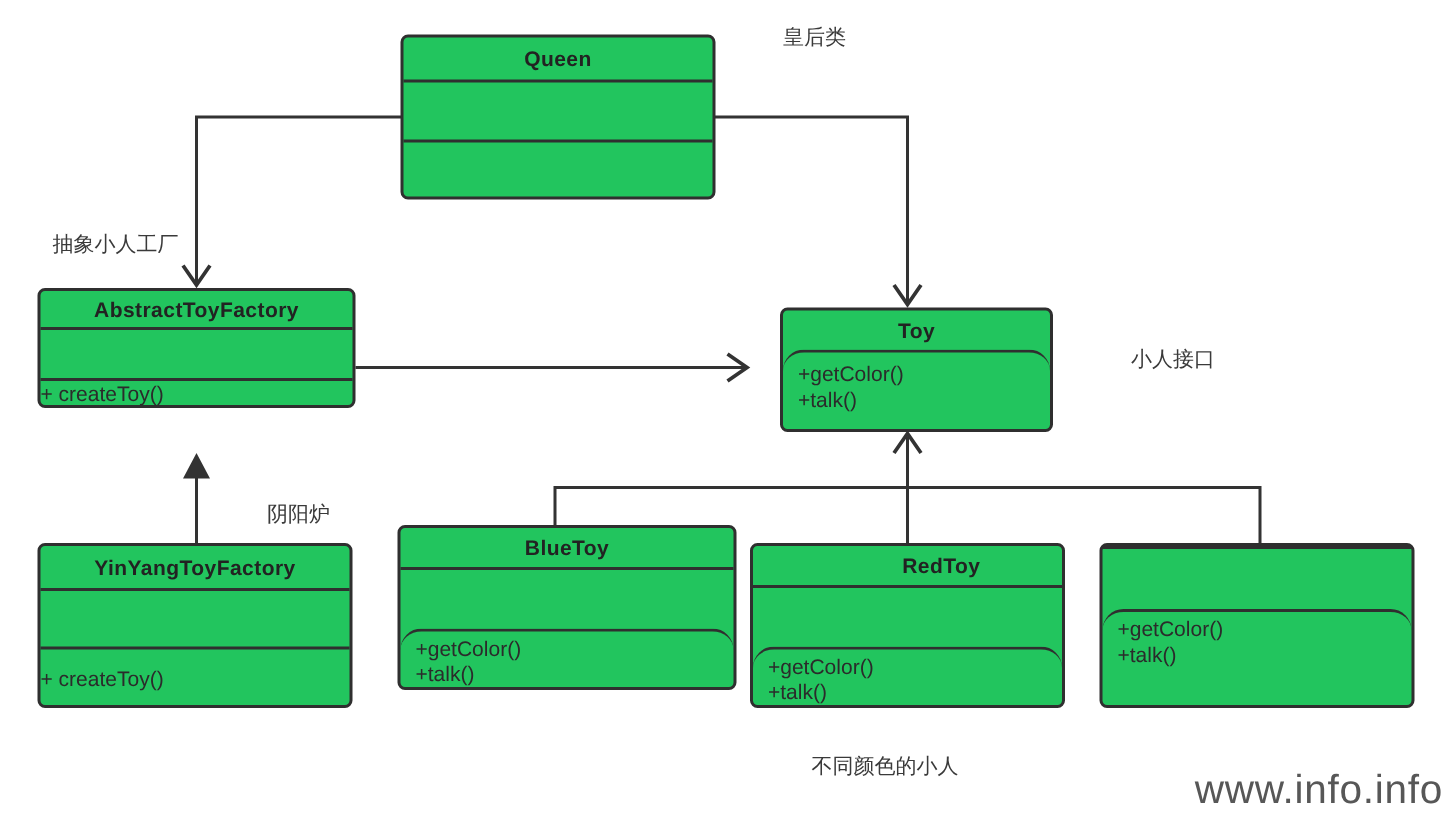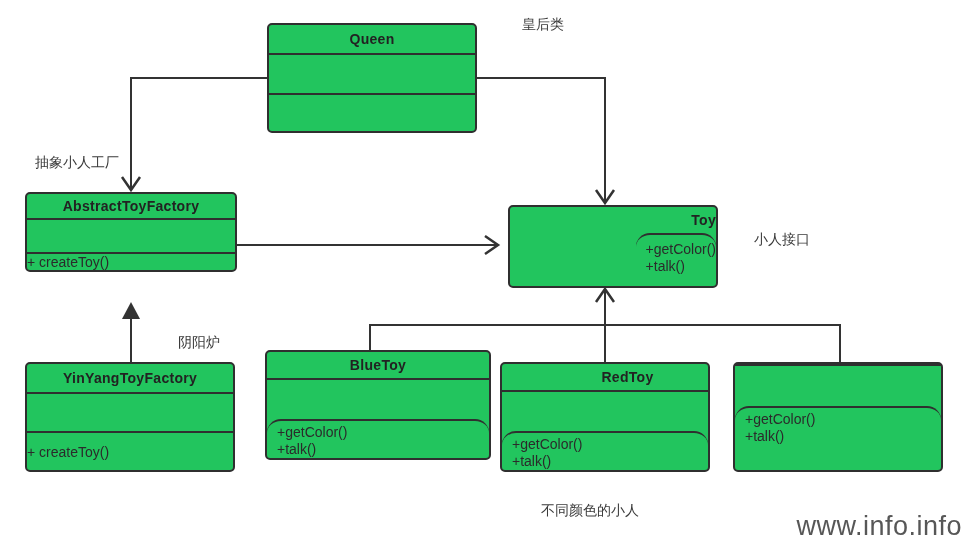--- a/index.html
+++ b/index.html
@@ -80,21 +80,21 @@
 </div>
 
 <div class="uml-class" style="left:25px; top:192px; width:212px; height:80px;">
   <div class="uml-title" style="height:28px;">AbstractToyFactory</div>
   <div class="compartment" style="height:39px;"></div>
   <div class="compartment grow uml-methods single">
     <span>+ createToy()</span>
   </div>
 </div>
 
-<div class="uml-class" style="left:508px; top:205px; width:210px; height:83px;align-items:flex-end;">
+<div class="uml-class" style="left:520px; top:205px; width:182px; height:83px;">
   <div class="uml-title" style="height:26px;">Toy</div>
   <div class="compartment grow uml-methods multi">
     <div>+getColor()</div>
     <div>+talk()</div>
   </div>
 </div>
 
 <div class="uml-class" style="left:25px; top:362px; width:210px; height:110px;">
   <div class="uml-title" style="height:28px;border-radius:14px;">YinYangToyFactory</div>
   <div class="compartment" style="height:39px;"></div>

